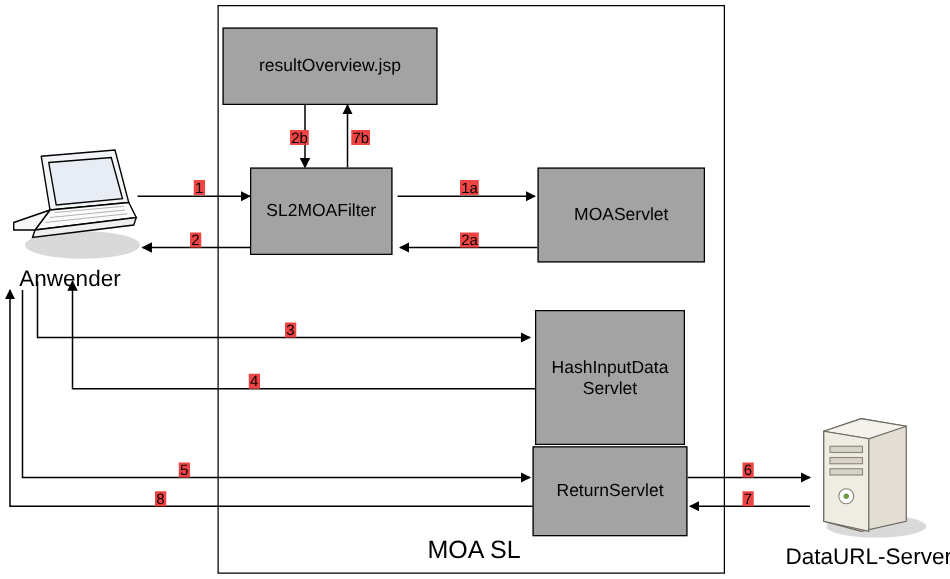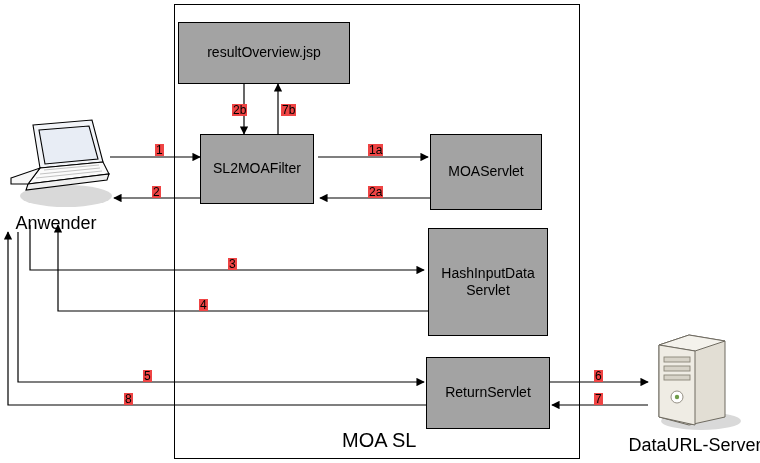--- a/index.html
+++ b/index.html
@@ -110,25 +110,25 @@
   </svg>
 
   <div class="box" style="left:178px; top:22px; width:172px; height:62px;">
     <span>resultOverview.jsp</span>
   </div>
 
   <div class="box" style="left:200px; top:134px; width:114px; height:70px;">
     <span>SL2MOAFilter</span>
   </div>
 
-  <div class="box" style="left:430px; top:134px; width:112px; height:76px;">
+  <div class="box" style="left:430px; top:134px; width:134px; height:76px;">
     <span>MOAServlet</span>
   </div>
 
-  <div class="box" style="left:428px; top:228px; width:120px; height:108px; flex-direction:column;">
+  <div class="box" style="left:428px; top:248px; width:120px; height:108px; flex-direction:column;">
     <span>HashInputData</span>
     <span>Servlet</span>
   </div>
 
   <div class="box" style="left:426px; top:357px; width:124px; height:72px;">
     <span>ReturnServlet</span>
   </div>
 
   <div class="laptop" style="left:6px; top:118px; width:108px; height:92px;">
     <svg width="108" height="92" viewBox="0 0 108 92">

